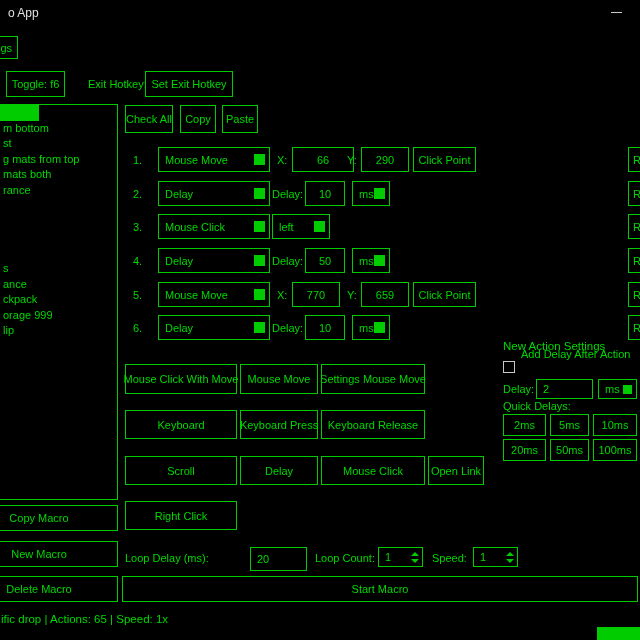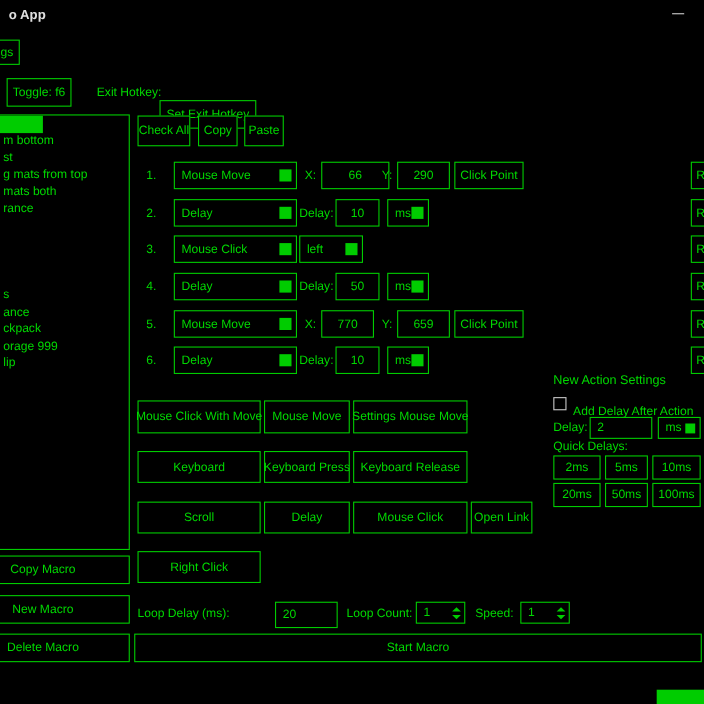--- a/index.html
+++ b/index.html
@@ -6,39 +6,39 @@
     --g:#00cc00;
     --gt:#00d800;
     --bg:#000000;
   }
   html,body{margin:0;padding:0;width:640px;height:640px;background:var(--bg);overflow:hidden;
     font-family:"Liberation Sans","DejaVu Sans",sans-serif;}
   .screen{position:absolute;left:0;top:0;width:640px;height:640px;background:var(--bg);}
 
   .titlebar{position:absolute;left:0;top:0;width:640px;height:25px;background:#000;}
   .wtitle{position:absolute;left:8px;top:0;height:25px;display:flex;align-items:center;
-    color:#e0e0e0;font-size:12px;white-space:nowrap;font-weight:bold;}
+    color:#e0e0e0;font-size:12px;white-space:nowrap;}
   .minbtn{position:absolute;left:592px;top:0;width:48px;height:25px;display:flex;align-items:center;justify-content:center;}
   .mindash{width:11px;height:1px;background:#cccccc;}
 
   .btn{position:absolute;background:#000;border:1px solid var(--g);color:var(--gt);
     display:flex;align-items:center;justify-content:center;font-size:11px;box-sizing:border-box;white-space:nowrap;}
   .gbtn{font-size:11px;}
   .lbl{position:absolute;color:var(--gt);font-size:11px;display:flex;align-items:center;white-space:nowrap;}
   .input{position:absolute;background:#000;border:1px solid var(--g);color:var(--gt);
     display:flex;align-items:center;justify-content:center;font-size:11px;box-sizing:border-box;}
   .input.leftal{justify-content:flex-start;padding-left:6px;}
   .combo{position:absolute;background:#000;border:1px solid var(--g);color:var(--gt);
     display:flex;align-items:center;padding-left:6px;font-size:11px;box-sizing:border-box;white-space:nowrap;}
   .combo .sq{position:absolute;right:4px;top:50%;margin-top:-5.5px;width:11px;height:11px;background:var(--g);}
 
   .tab-settings{left:-28px;top:36px;width:46px;height:23px;justify-content:flex-end;padding-right:5px;}
   .toggle-btn{left:6px;top:71px;width:59px;height:26px;}
   .exit-lbl{left:88px;top:71px;height:26px;}
-  .set-exit-btn{left:145px;top:71px;width:88px;height:26px;margin-top:20px;}
+  .set-exit-btn{left:145px;top:71px;width:88px;height:26px;}
 
   .listbox{position:absolute;left:-40px;top:104px;width:158px;height:396px;border:1px solid var(--g);
     box-sizing:border-box;overflow:hidden;background:#000;}
   .li{height:15.6px;line-height:15.6px;padding-left:42px;color:var(--gt);font-size:11px;white-space:nowrap;}
   .li.selected{background:var(--g);width:78px;padding-left:0;}
 
   .arow{position:absolute;left:0;width:640px;height:25px;}
   .arow .lbl{top:0;height:25px;}
   .arow .num{left:133px;}
   .arow .combo{top:0;height:25px;}
@@ -206,21 +206,21 @@
 
   <div class="btn gbtn" style="left:321px;top:410px;width:104px;height:29px">Keyboard Release</div>
   <div class="btn gbtn" style="left:240px;top:456px;width:78px;height:29px">Delay</div>
   <div class="btn gbtn" style="left:321px;top:456px;width:104px;height:29px">Mouse Click</div>
   <div class="btn gbtn" style="left:428px;top:456px;width:56px;height:29px">Open Link</div>
 
   <div class="btn gbtn" style="left:125px;top:501px;width:112px;height:29px">Right Click</div>
 
   <span class="lbl" style="left:503px;top:338px;height:16px;font-size:11.5px">New Action Settings</span>
   <span class="cb"></span>
-  <span class="lbl" style="left:521px;top:366px;height:16px">Add Delay After Action</span>
+  <span class="lbl" style="left:521px;top:346px;height:16px">Add Delay After Action</span>
   <span class="lbl" style="left:503px;top:379px;height:20px">Delay:</span>
   <div class="input leftal" style="left:536px;top:379px;width:57px;height:20px">
     <span>2</span>
   </div>
   <div class="combo" style="left:598px;top:379px;width:39px;height:20px">
     <span>ms</span>
     <span class="sq" style="width:9px;height:9px;margin-top:-4.5px"></span>
   </div>
   <span class="lbl" style="left:503px;top:399px;height:14px">Quick Delays:</span>
 
@@ -251,15 +251,16 @@
   <div class="input leftal" style="left:473px;top:547px;width:45px;height:20px">
     <span>1</span>
     <span class="arrows">
       <i class="tri-up"></i>
       <i class="tri-down"></i>
     </span>
   </div>
 
   <div class="btn" style="left:122px;top:576px;width:516px;height:26px">Start Macro</div>
 
+  <span class="statusbar">ific drop | Actions: 65 | Speed: 1x</span>
   <div class="corner"></div>
 
 </div>
 
 </body></html>

